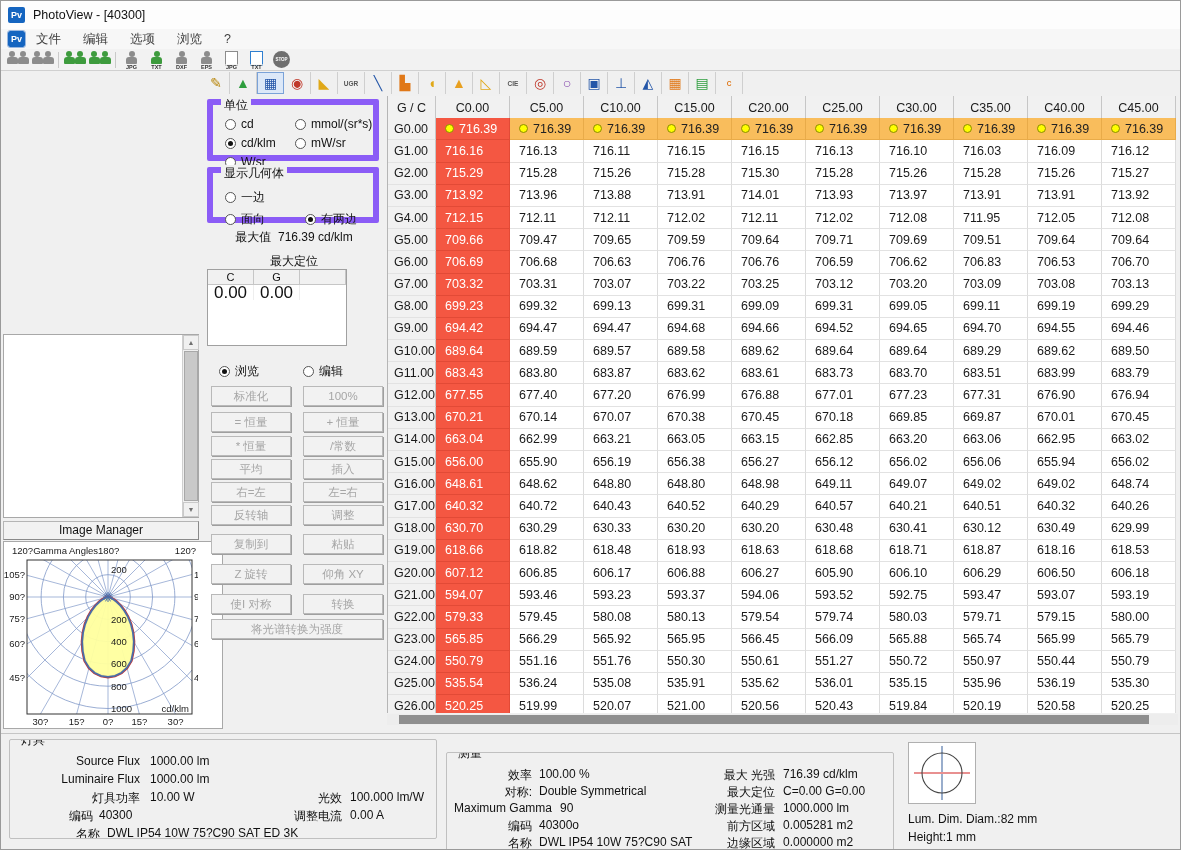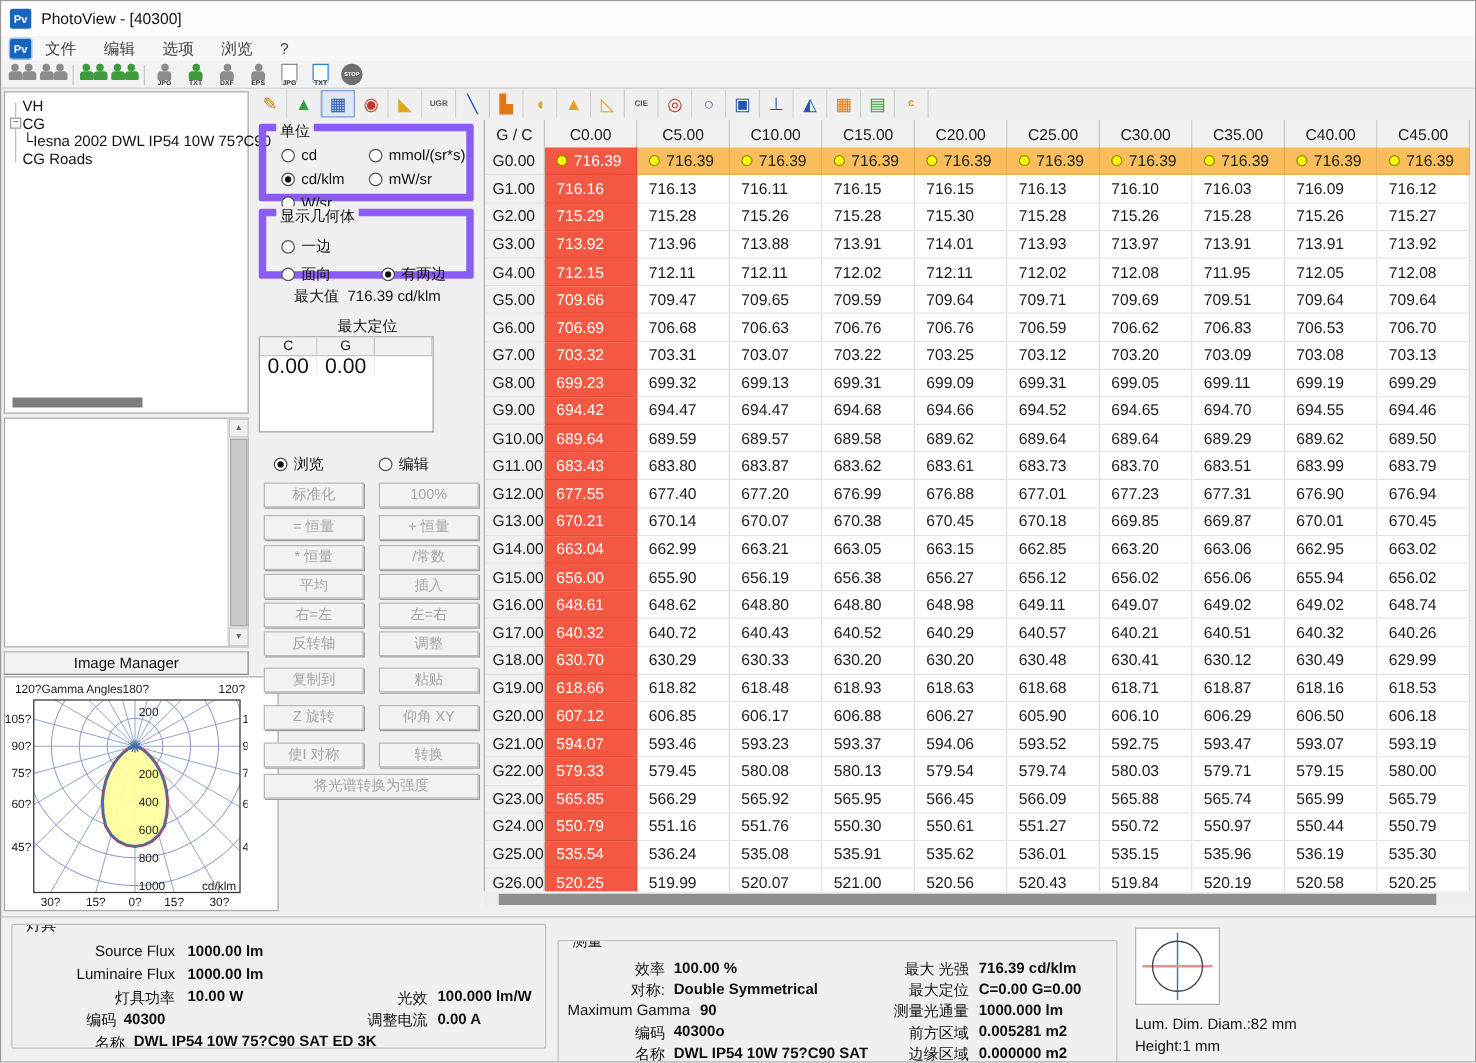--- a/index.html
+++ b/index.html
@@ -60,21 +60,21 @@
   .gc.redcol{background:#f45742;color:#fff;border-right:1px solid #e24a36;border-bottom:1px solid #e24a36;}
   .gc.orow{background:#f9bd5c;border-right:1px solid #e8ab49;border-bottom:1px solid #e8ab49;color:#222;}
   .dot{display:inline-block;width:9px;height:9px;border-radius:50%;background:#ffff00;border:1px solid #8b8b00;margin-right:5px;flex:none;}
   .hscroll{position:absolute;left:386px;top:713px;width:791px;height:11px;background:#ededed;}
   .hsthumb{position:absolute;left:12px;top:1px;width:750px;height:9px;background:#8f8f8f;}
   
   .bottombar{position:absolute;left:0;top:732px;width:100%;height:118px;background:#f0f0f0;border-top:1px solid #c5c5c5;}
   .fs{position:absolute;border:1px solid #c0c0c0;border-radius:2px;overflow:hidden;}
   .frow{position:absolute;font-size:12px;color:#111;white-space:nowrap;}
   .flab{position:absolute;left:0;text-align:right;}
-  .fval{position:absolute;font-weight:bold;}
+  .fval{position:absolute;}
   .dimbox{position:absolute;left:907px;top:8px;width:68px;height:62px;background:#fff;border:1px solid #b0b0b0;}
   .dimlab{position:absolute;left:907px;font-size:12px;color:#111;}
 </style>
 </head>
 <body>
 
 <div class="app">
   <div class="titlebar">
     <span class="pvicon">Pv</span>
     <span class="titletext">PhotoView - [40300]</span>
@@ -128,29 +128,20 @@
       </span>
       <span class="tb1">
         <span class="doc" style="border-color: rgb(47, 127, 208);"></span>
         <span class="lbl">TXT</span>
       </span>
       <span class="tb1">
         <span class="stop">STOP</span>
       </span>
     </div>
 
-  <div class="panel tree-panel" id="treepanel">
-    <div class="treeline"></div>
-    <div class="hthumb"></div>
-  <div class="titem" style="top: 4px; left: 14px;">VH</div>
-      <span class="texp" style="left: 4px; top: 20px;">−</span>
-      <div class="titem" style="top: 18px; left: 14px;">CG</div>
-      <div class="titem" style="top: 32px; left: 14px;">└Iesna 2002 DWL IP54 10W 75?C90</div>
-      <div class="titem" style="top: 46px; left: 14px;">CG Roads</div>
-    </div>
   <div class="panel list-panel">
     <div class="vscroll">
       <span class="varrow" style="top:0">▲</span>
       <span class="varrow" style="bottom:0">▼</span>
       <span class="vthumb"></span>
     </div>
   </div>
   <div class="imgmgr">Image Manager</div>
   <div class="panel polar-panel">
     <svg id="polarsvg" width="194" height="186">

